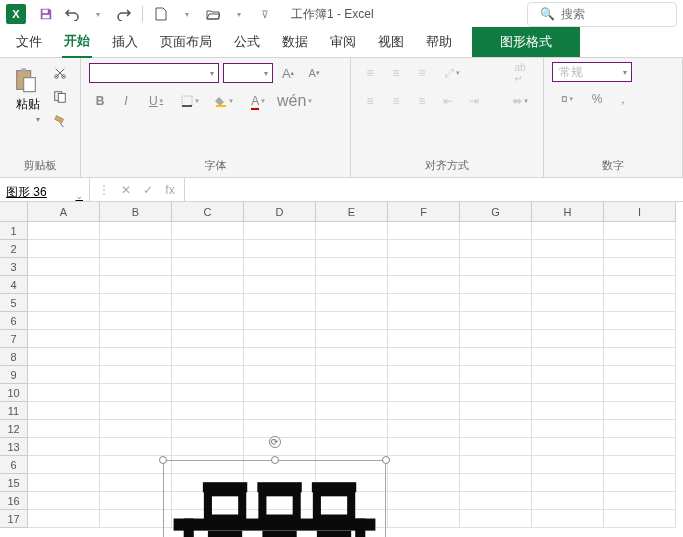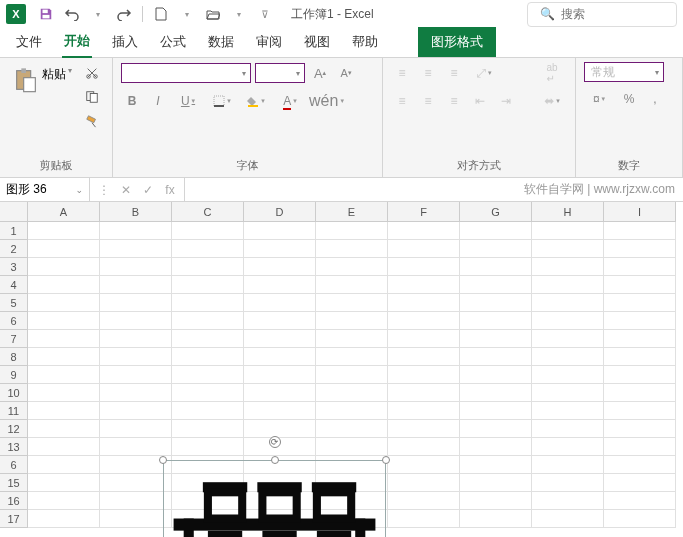--- a/index.html
+++ b/index.html
@@ -11,46 +11,46 @@
 .qat { display: flex; align-items: center; gap: 2px; margin-left: 4px; }
 .qat-btn { width: 24px; height: 24px; display: flex; align-items: center; justify-content: center; color: #555; cursor: pointer; }
 .qat-sep { width: 1px; height: 16px; background: #ccc; margin: 0 4px; }
 .title-text { margin-left: 10px; color: #555; font-size: 12px; }
 .search-box { margin-left: auto; display: flex; align-items: center; gap: 6px; color: #777; padding: 3px 12px; border: 1px solid #ddd; border-radius: 4px; min-width: 150px; }
 
 
 .tabs { height: 30px; display: flex; align-items: flex-end; padding: 0 14px; gap: 18px; border-bottom: 1px solid #d4d4d4; }
 .tab { padding: 6px 2px; font-size: 13px; color: #333; cursor: pointer; }
 .tab.active { color: #107c41; font-weight: 600; border-bottom: 2px solid #107c41; margin-bottom: -1px; }
-.tab.context { background: #107c41; color: #fff; padding: 6px 13px; border-radius: 0; margin-bottom: 0; margin-left: 20px; }
+.tab.context { background: #107c41; color: #fff; padding: 6px 28px; border-radius: 0; margin-bottom: 0; }
 
 
 .ribbon { height: 120px; display: flex; background: #f5f5f5; border-bottom: 1px solid #d4d4d4; }
 .ribbon-group { border-right: 1px solid #d4d4d4; padding: 4px 8px 2px; display: flex; flex-direction: column; justify-content: space-between; }
 .ribbon-group-content { display: flex; gap: 4px; flex: 1; align-items: flex-start; }
 .ribbon-group-label { text-align: center; font-size: 11px; color: #666; padding: 2px 0; }
-.big-btn { display: flex; flex-direction: row; align-items: flex-start; gap: 2px; padding: 4px; cursor: pointer; }
+.big-btn { display: flex; flex-direction: column; align-items: flex-end; gap: 2px; padding: 4px; cursor: pointer; }
 .big-btn-icon { width: 28px; height: 28px; }
 .mini-col { display: flex; flex-direction: column; gap: 2px; }
 .mini-btn { width: 24px; height: 22px; display: flex; align-items: center; justify-content: center; color: #555; cursor: pointer; }
 .font-row { display: flex; gap: 4px; align-items: center; }
 .combo { background: #fff; border: 1px solid #701a75; height: 20px; padding: 0 16px 0 6px; display: flex; align-items: center; color: #aaa; position: relative; }
 .combo::after { content: "▾"; position: absolute; right: 4px; font-size: 8px; color: #888; }
 .combo.font-name { width: 130px; }
 .combo.font-size { width: 50px; }
 .rbtn { height: 22px; min-width: 22px; display: flex; align-items: center; justify-content: center; color: #888; cursor: pointer; font-size: 12px; }
 .rbtn.dd { min-width: 30px; position: relative; }
 .rbtn.dd::after { content: "▾"; font-size: 7px; margin-left: 2px; color: #999; }
 .align-grid { display: flex; flex-direction: column; gap: 6px; }
 .align-row { display: flex; gap: 4px; }
 .align-row .rbtn { color: #ccc; }
 
 
 .fbar-row { height: 24px; display: flex; align-items: center; border-bottom: 1px solid #d4d4d4; }
-.namebox { width: 90px; border-right: 1px solid #d4d4d4; padding: 0 6px; display: flex; align-items: center; justify-content: space-between; font-size: 12px; height: 100%; }
+.namebox { width: 90px; border-right: 1px solid #d4d4d4; padding: 0 6px; display: flex; align-items: flex-end; justify-content: space-between; font-size: 12px; height: 100%; text-decoration: underline; }
 .namebox .dd-arrow { font-size: 9px; color: #888; }
 .fbar-btns { display: flex; align-items: center; padding: 0 4px; border-right: 1px solid #d4d4d4; height: 100%; gap: 2px; }
 .fbar-btn { width: 20px; height: 20px; display: flex; align-items: center; justify-content: center; color: #aaa; cursor: pointer; font-size: 12px; }
 .fbar-input { flex: 1; padding: 0 8px; color: #999; text-align: right; font-size: 12px; height: 100%; display: flex; align-items: center; justify-content: flex-end; }
 
 
 .grid-area { position: relative; overflow: hidden; height: calc(537px - 28px - 30px - 120px - 24px); }
 .corner { position: absolute; left: 0; top: 0; width: 28px; height: 20px; background: #f3f3f3; border-right: 1px solid #ccc; border-bottom: 1px solid #ccc; z-index: 3; }
 .col-headers { position: absolute; left: 28px; top: 0; height: 20px; display: flex; z-index: 2; }
 .col-head { width: 72px; border-right: 1px solid #ccc; border-bottom: 1px solid #ccc; background: #f3f3f3; display: flex; align-items: center; justify-content: center; font-size: 11px; color: #555; }
@@ -111,20 +111,21 @@
   <div class="search-box">
     <span>🔍</span>
     <span>搜索</span>
   </div>
 </div>
 
 <div class="tabs">
   <div class="tab">文件</div>
   <div class="tab active">开始</div>
   <div class="tab">插入</div>
+  <div class="tab">页面布局</div>
   <div class="tab">公式</div>
   <div class="tab">数据</div>
   <div class="tab">审阅</div>
   <div class="tab">视图</div>
   <div class="tab">帮助</div>
   <div class="tab context">图形格式</div>
 </div>
 
 <div class="ribbon">
   <div class="ribbon-group" style="min-width:80px">
@@ -251,23 +252,20 @@
 <div class="fbar-row">
   <div class="namebox">
     <span>图形 36</span>
     <span class="dd-arrow">⌄</span>
   </div>
   <div class="fbar-btns">
     <div class="fbar-btn">⋮</div>
     <div class="fbar-btn">✕</div>
     <div class="fbar-btn">✓</div>
     <div class="fbar-btn" style="">fx</div>
-  </div>
-  <div class="fbar-input">
-    <span>软件自学网 | www.rjzxw.com</span>
   </div>
 </div>
 
 <div class="grid-area">
   <div class="corner"></div>
   <div class="col-headers" id="col-headers">
       <div class="col-head">A</div>
       <div class="col-head">B</div>
       <div class="col-head">C</div>
       <div class="col-head">D</div>

